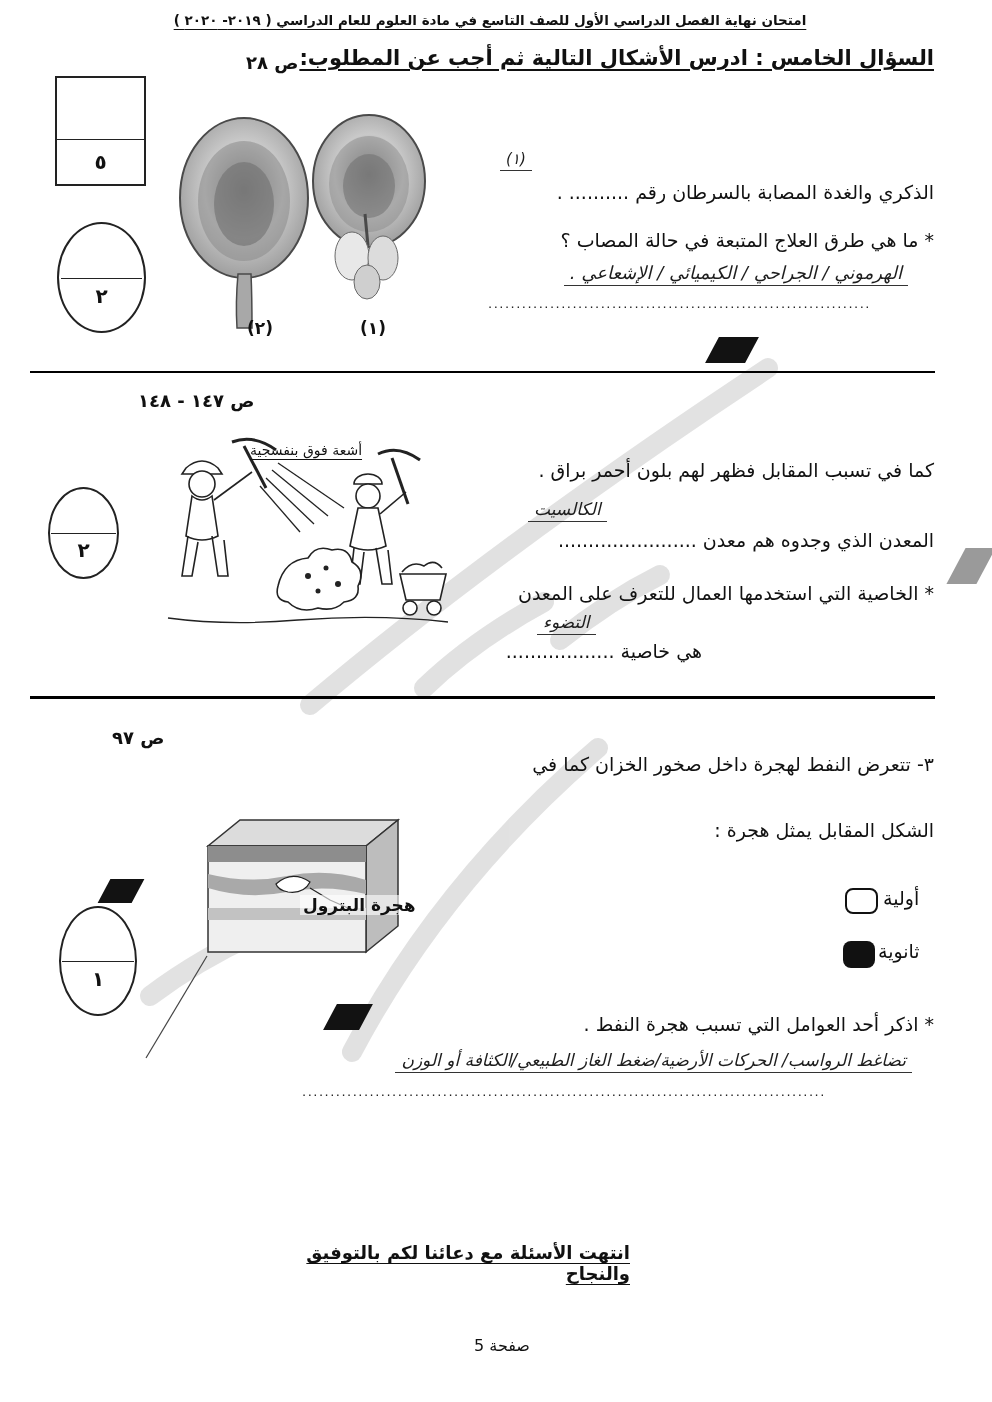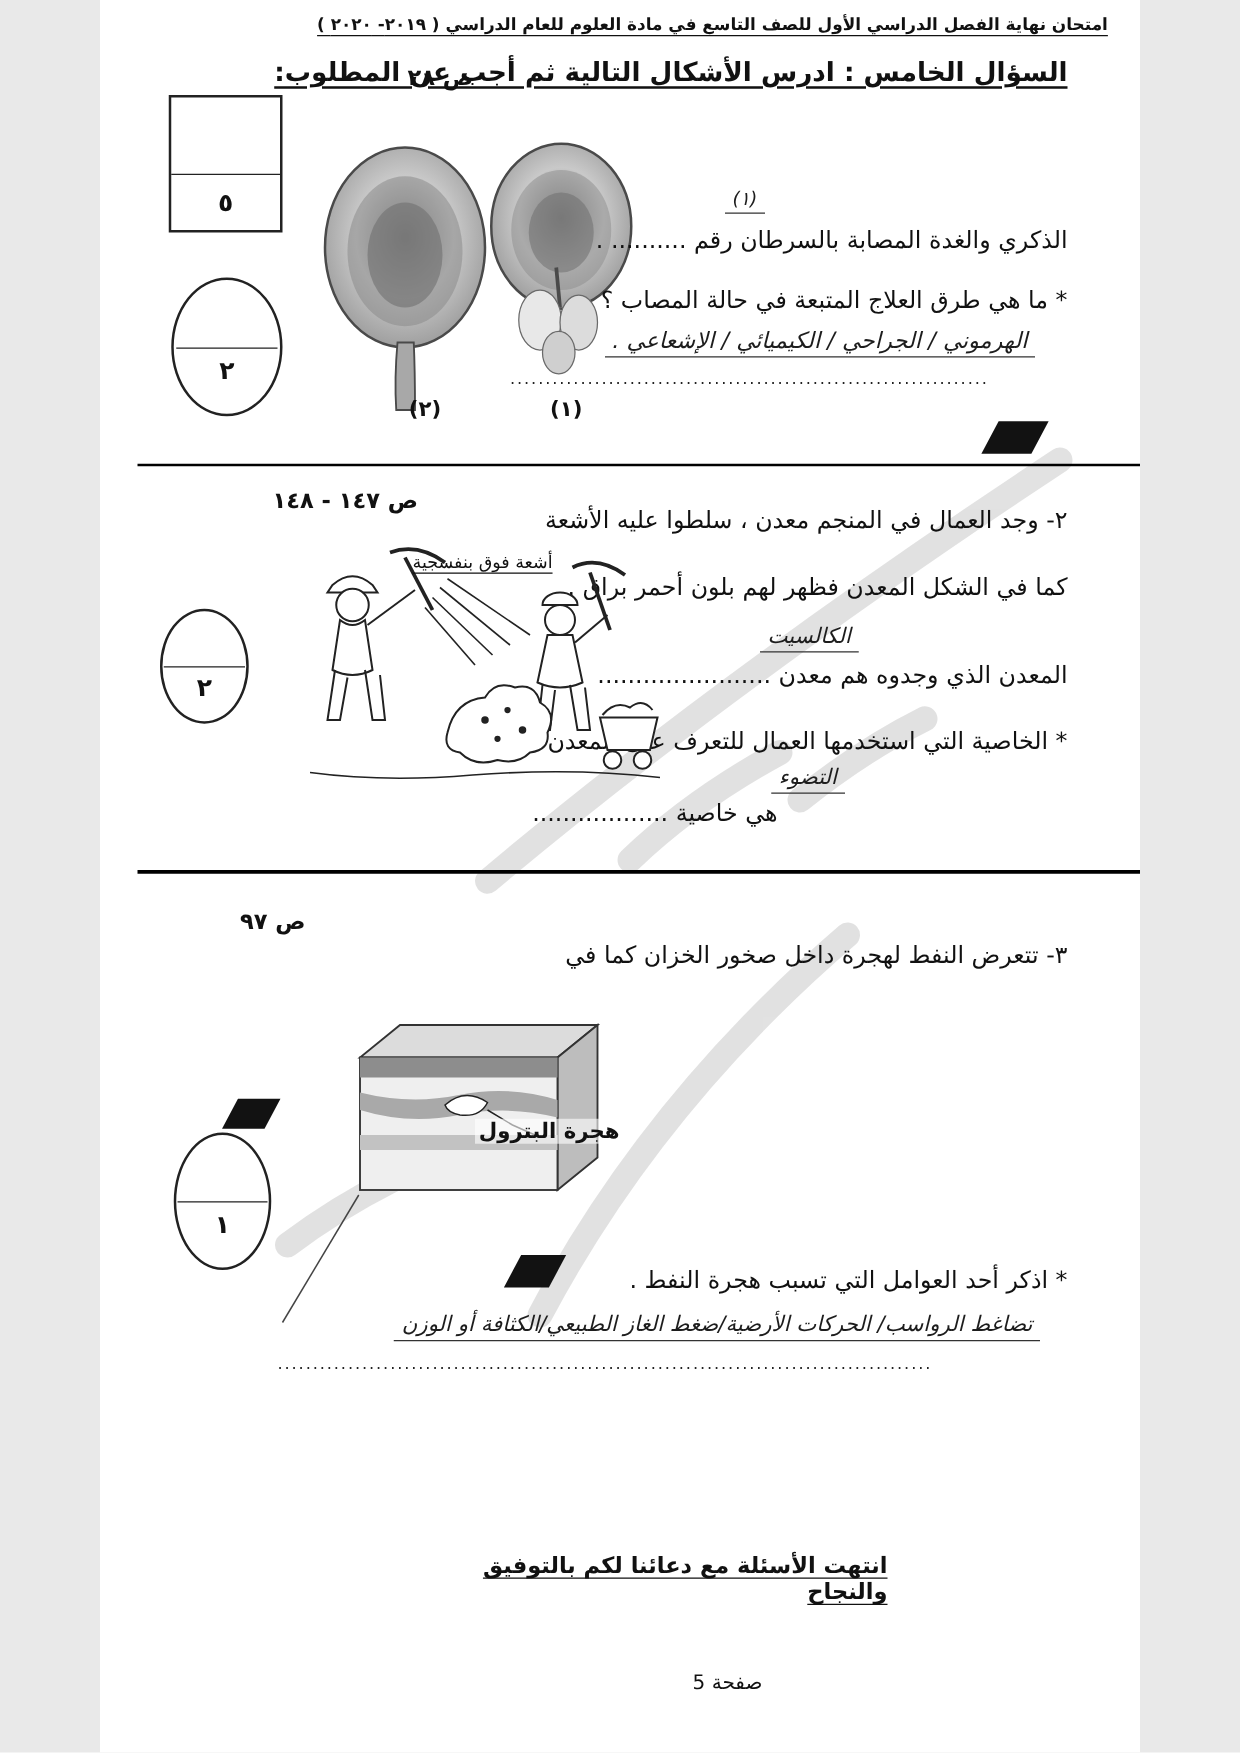--- a/index.html
+++ b/index.html
@@ -1,17 +1,17 @@
 <!DOCTYPE html>
 <html lang="ar"><head>
 <meta charset="utf-8">
 <style>
   *{box-sizing:border-box;margin:0;padding:0}
   body{background:#e9e9e9;font-family:"DejaVu Sans",sans-serif}
-  .page{position:relative;width:832px;height:1402px;background:#ffffff;margin:0 auto;overflow:hidden;color:#111;font-family:"DejaVu Sans",sans-serif}
+  .page{position:relative;width:992px;height:1402px;background:#ffffff;margin:0 auto;overflow:hidden;color:#111;font-family:"DejaVu Sans",sans-serif}
   .abs{position:absolute}
   .rtl{direction:rtl;unicode-bidi:isolate}
   .bold{font-weight:bold}
   .u{text-decoration:underline;text-underline-offset:4px}
   .t19{font-size:19px;line-height:1.35}
   .t18{font-size:18px}
   .t17{font-size:17px}
   .hand{font-style:italic;color:#1d1d1d}
   .ansline{display:inline-block;border-bottom:1.6px solid #333;padding:0 6px 2px}
   .dots{color:#222;font-size:13px;letter-spacing:1.5px;white-space:nowrap;overflow:hidden}
@@ -97,22 +97,21 @@
   <div class="abs rtl t19" style="right:58px;top:180px">الذكري والغدة المصابة بالسرطان  رقم  ..........  .</div>
   <div class="abs rtl hand ansline t18" style="right:84px;top:262px">الهرموني / الجراحي / الكيميائي / الإشعاعي  .</div>
   <div class="abs dots" style="right:84px;top:296px;width:420px">....................................................................</div>
 
   <div class="mark" style="left:712px;top:337px;width:40px;height:26px"></div>
   <div class="mark gray" style="left:956px;top:548px;width:30px;height:36px"></div>
 
   <div class="abs divider" style="left:30px;top:371px;width:905px"></div>
 
   <div class="abs rtl bold" style="left:138px;top:390px;font-size:18px">ص ١٤٧ - ١٤٨</div>
-  <div class="abs rtl t19" style="right:58px;top:404px">٢- وجد العمال في المنجم معدن ، سلطوا عليه الأشعة</div>
-  <div class="abs rtl t19" style="right:58px;top:458px">كما في الشكل المعدن فظهر لهم بلون أحمر براق .</div>
+  <div class="abs rtl t19" style="right:58px;top:458px">كما في تسبب المقابل فظهر لهم بلون أحمر براق .</div>
   <div class="abs hand ansline t17" style="left:528px;top:499px">الكالسيت</div>
   <div class="abs rtl t19" style="right:58px;top:528px">المعدن الذي وجدوه هم معدن  .......................</div>
   <div class="abs rtl t19" style="right:58px;top:581px">* الخاصية التي استخدمها العمال للتعرف على المعدن</div>
   <div class="abs hand ansline t17" style="left:537px;top:612px">التضوء</div>
   <div class="abs rtl t19" style="right:290px;top:639px">هي خاصية  ..................</div>
 
   <div class="abs" style="left:148px;top:436px;width:312px;height:205px">
     <svg width="312" height="205" viewBox="0 0 312 205">
 
       <g stroke="#222" stroke-width="1.3">
@@ -164,20 +163,21 @@
 
   <div class="abs score-ellipse" style="left:48px;top:487px;width:71px;height:92px">
     <div class="ellipse-line"></div>
     <span class="ellipse-num">٢</span>
   </div>
 
   <div class="abs divider" style="left:30px;top:696px;width:905px;border-top-width:3px"></div>
 
   <div class="abs rtl bold" style="left:112px;top:727px;font-size:18px">ص ٩٧</div>
   <div class="abs rtl t19" style="right:58px;top:752px">٣- تتعرض النفط لهجرة داخل صخور الخزان كما في</div>
+  <div class="abs rtl t19" style="right:58px;top:818px">الشكل المقابل يمثل هجرة :</div>
 
   <div class="abs" style="left:198px;top:808px;width:205px;height:160px">
     <svg width="205" height="160" viewBox="0 0 205 160">
       <polygon points="10,38 168,38 200,12 42,12" fill="#dcdcdc" stroke="#333" stroke-width="1.5"></polygon>
       <polygon points="168,38 200,12 200,118 168,144" fill="#bdbdbd" stroke="#333" stroke-width="1.5"></polygon>
       <rect x="10" y="38" width="158" height="106" fill="#efefef" stroke="#333" stroke-width="1.5"></rect>
       <rect x="10" y="38" width="158" height="16" fill="#8d8d8d"></rect>
       <path d="M10 66 q40 10 79 2 q40 -8 79 4 v14 q-40 -10 -79 -2 q-40 8 -79 -4 z" fill="#a9a9a9"></path>
       <rect x="10" y="100" width="158" height="12" fill="#c2c2c2"></rect>
       <path d="M78 76 q16 -14 34 -2 q-6 12 -22 10 q-10 -2 -12 -8 z" fill="#ffffff" stroke="#222" stroke-width="1.2"></path>

